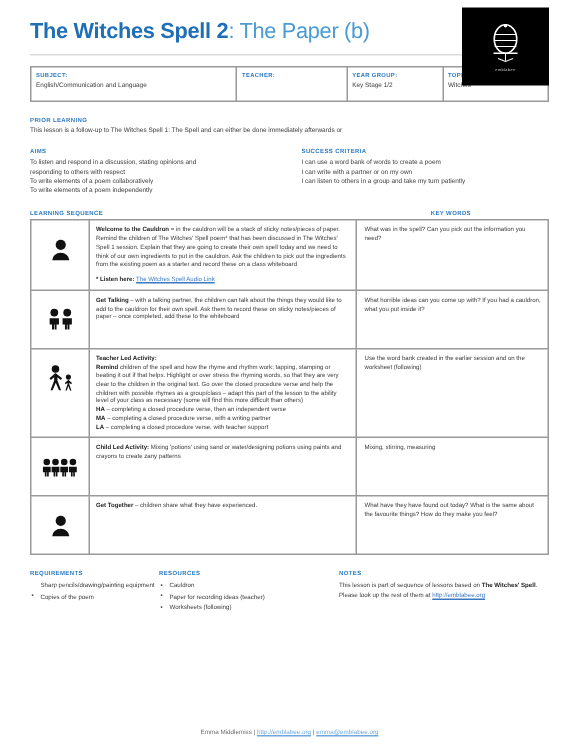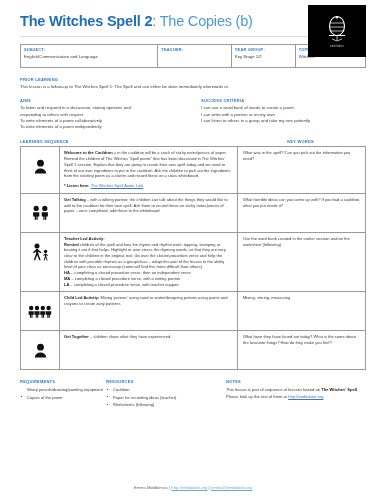--- a/index.html
+++ b/index.html
@@ -82,21 +82,21 @@
   }
   .credit a{color:#6fa8dc;text-decoration:underline;}
 </style>
 </head>
 <body>
 
 <div class="page">
 
   <div class="masthead">
     <div class="title">
-      <span class="b">The Witches Spell 2</span><span class="n">: The Copies (b)</span>
+      <span class="b">The Witches Spell 2</span><span class="n">: The Paper (b)</span>
     </div>
     <div class="title-rule"></div>
 
     <div class="logo">
       <svg class="logo-mark" viewBox="0 0 26 30">
         <ellipse cx="13" cy="12" rx="7.5" ry="9.5" fill="none" stroke="#ffffff" stroke-width="1.1"></ellipse>
         <path d="M6 9 h14 M5.6 13 h14.8 M5.8 17 h14.4" stroke="#ffffff" stroke-width="0.7"></path>
         <path d="M5 21.5 h16" stroke="#ffffff" stroke-width="1"></path>
         <path d="M13 21.5 v5" stroke="#ffffff" stroke-width="0.7"></path>
         <path d="M8 25 l5 2 l5 -2" fill="none" stroke="#ffffff" stroke-width="0.7"></path>

